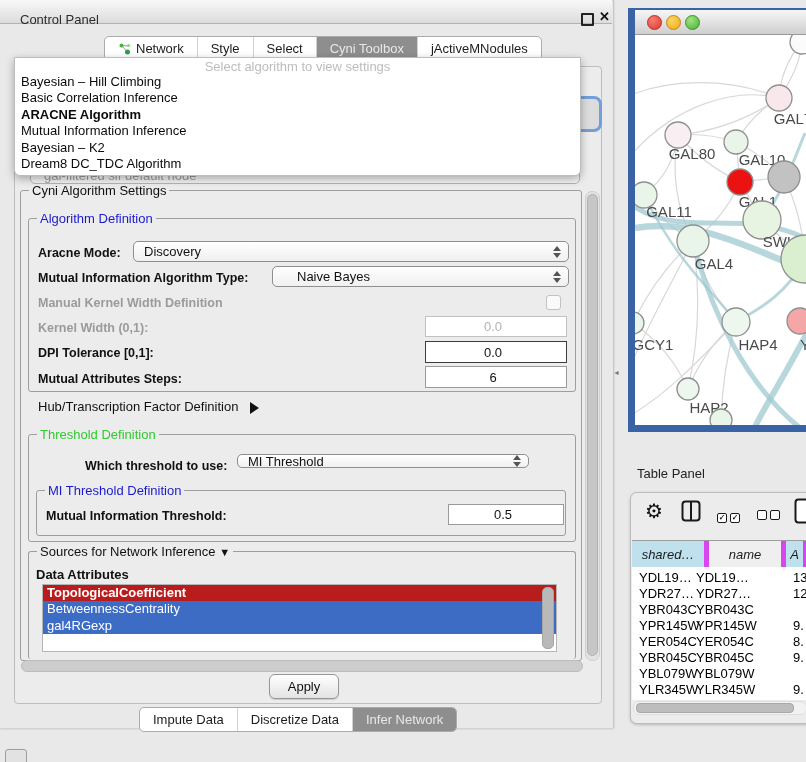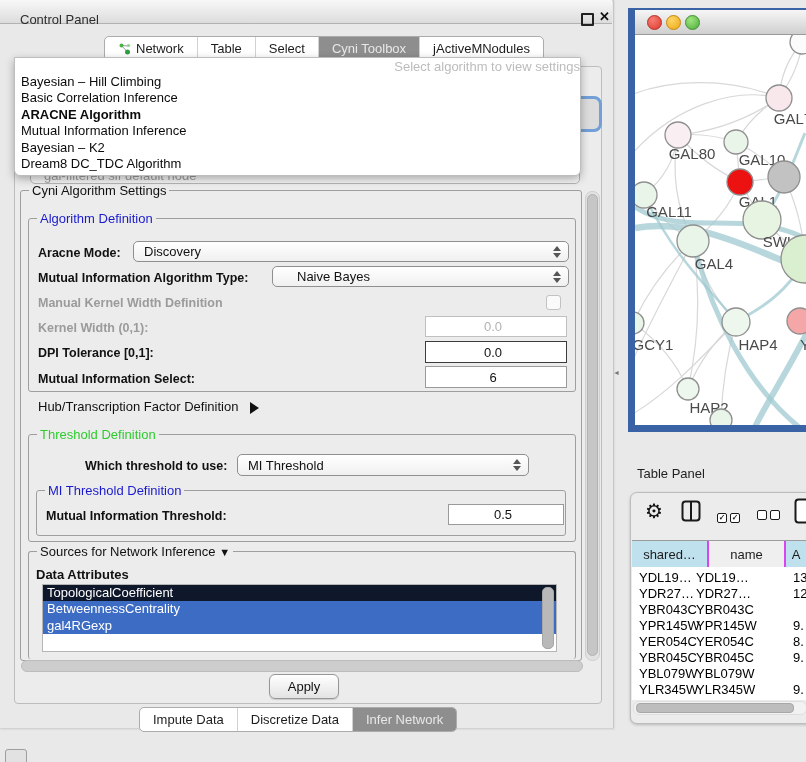--- a/index.html
+++ b/index.html
@@ -32,21 +32,21 @@
       border:1px solid #bdbdbd;border-radius:4px;}
   #obscured-combo{left:30px;top:150px;width:548px;height:32px;border:1px solid #b4b4b4;
       border-radius:5px;background:#f4f4f4;z-index:2;}
   #obscured-combo-text{left:44px;top:168px;font-size:13px;color:#9d9d9d;z-index:2;}
   #obscured-stepper{left:566px;top:96px;width:30px;height:30px;border:3px solid #729fd6;
       border-radius:8px;background:#dcdcdc;z-index:3;}
   
   #algo-overlay{left:14px;top:57px;width:565px;height:117px;background:#fff;
       border:1px solid #bdbdbd;border-radius:0 0 6px 6px;
       box-shadow:0 3px 8px rgba(0,0,0,.3);z-index:10;}
-  #algo-placeholder{top:1px;left:0;width:100%;text-align:right;font-size:13px;color:#bcbcbc;}
+  #algo-placeholder{top:1px;left:0;width:100%;text-align:center;font-size:13px;color:#bcbcbc;}
   #algo-list{left:3px;top:16px;width:558px;}
   .algo-item{font-size:13px;color:#0b0b0b;height:16.4px;line-height:16.4px;padding-left:3px;}
   .algo-item.sel{font-weight:bold;}
   
   .gb{border:1px solid #9e9e9e;border-radius:3px;background:#ececec;}
   .gb-title{position:absolute;top:-8px;left:8px;background:#ececec;padding:0 3px;
       font-size:13px;color:#111;white-space:nowrap;}
   .gb-title.blue{color:#1a1acd;}
   .gb-title.green{color:#2ecc2e;}
   .flabel{font-size:12.5px;font-weight:bold;color:#111;white-space:nowrap;}
@@ -97,21 +97,21 @@
   #twin{left:630px;top:492px;width:176px;height:230px;background:#ececec;
       border:1px solid #bdbdbd;border-radius:7px 0 0 7px;
       box-shadow:0 1px 3px rgba(0,0,0,.2);overflow:hidden;}
   #gear-ico{left:14px;top:8px;font-size:20px;color:#111;line-height:20px;}
   .mini-chk{display:inline-block;width:8px;height:8px;border:1.5px solid #1a1a1a;
       border-radius:2px;font-size:8px;line-height:8px;color:#1a1a1a;text-align:center;
       font-weight:bold;margin-right:3px;background:#fff;}
   #thead{left:1px;top:47px;width:176px;height:26px;display:flex;
       border-top:1px solid #9c9c9c;border-bottom:1px solid #9c9c9c;font-size:13px;color:#1c1c1c;}
   .hcell{display:flex;align-items:center;justify-content:center;height:100%;
-      border-right:2px solid #d946ef;box-sizing:border-box;background:#efefef;}
+      border-right:5px solid #d946ef;box-sizing:border-box;background:#efefef;font-style:italic;}
   .hcell.hl{background:#bfe0ed;}
   #tbody{left:1px;top:74px;width:176px;height:133px;background:#fff;overflow:hidden;}
   .trow{position:absolute;width:100%;height:16px;font-size:13px;color:#000;}
   .trow span{position:absolute;white-space:nowrap;}
   .tc1{left:7px;} .tc2{left:64px;} .tc3{left:161px;}
   #thscroll{left:2px;top:208px;width:172px;height:12px;background:#f2f2f2;
       border:1px solid #dedede;border-radius:6px;}
   #thscroll-thumb{left:2px;top:1px;width:156px;height:8px;background:#bdbdbd;
       border:1px solid #a8a8a8;border-radius:4px;}
   
@@ -136,21 +136,21 @@
           <line x1="3.5" y1="3.5" x2="9.5" y2="10" stroke="#9a9a9a" stroke-width="1"></line>
           <line x1="3.5" y1="3.5" x2="10.5" y2="4" stroke="#9a9a9a" stroke-width="1"></line>
           <circle cx="3.5" cy="3.5" r="2" fill="#49b145"></circle>
           <circle cx="9.5" cy="10" r="2.5" fill="#2f9e3f"></circle>
           <circle cx="10.5" cy="3.5" r="1.6" fill="#8ed48a"></circle>
         </svg>
       </span>
       <span>Network</span>
     </span>
     <span class="tab">
-      <span>Table</span>
+      <span>Style</span>
     </span>
     <span class="tab">
       <span>Select</span>
     </span>
     <span class="tab sel">
       <span>Cyni Toolbox</span>
     </span>
     <span class="tab">
       <span>jActiveMNodules</span>
     </span>
@@ -199,35 +199,35 @@
 <div class="abs flabel dis" style="left:38px;top:296px;">Manual Kernel Width Definition</div>
 <div class="abs chk" style="left:546px;top:295px;"></div>
 <div class="abs flabel dis" style="left:38px;top:321px;">Kernel Width (0,1):</div>
 <div class="abs tbox dis" style="left:425px;top:316px;width:142px;height:21px;">
   <span>0.0</span>
 </div>
 <div class="abs flabel" style="left:38px;top:346px;">DPI Tolerance [0,1]:</div>
 <div class="abs tbox dark" style="left:425px;top:341px;width:142px;height:22px;">
   <span>0.0</span>
 </div>
-<div class="abs flabel" style="left:38px;top:372px;">Mutual Information Select:</div>
+<div class="abs flabel" style="left:38px;top:372px;">Mutual Attributes Steps:</div>
 <div class="abs tbox" style="left:425px;top:366px;width:142px;height:22px;">
   <span>6</span>
 </div>
 
 <div class="abs" style="left:38px;top:399px;font-size:13px;color:#111;">
   <span>Hub/Transcription Factor Definition</span>
   <span class="tri-right" style="margin-left:8px;"></span>
 </div>
 
 <div class="abs gb" style="left:28px;top:434px;width:546px;height:106px;">
   <span class="gb-title green">Threshold Definition</span>
 </div>
 <div class="abs flabel" style="left:85px;top:459px;">Which threshold to use:</div>
-<div class="abs combo" style="left:237px;top:454px;width:292px;height:22px;">
+<div class="abs combo" style="left:237px;top:454px;width:292px;height:14px;">
   <span>MI Threshold</span>
   <span class="stepper">
       <i class="up"></i>
       <i class="dn"></i>
     </span>
 </div>
 <div class="abs gb" style="left:36px;top:490px;width:528px;height:44px;">
   <span class="gb-title blue">MI Threshold Definition</span>
 </div>
 <div class="abs flabel" style="left:46px;top:509px;">Mutual Information Threshold:</div>
@@ -236,21 +236,21 @@
 </div>
 
 <div class="abs gb" style="left:28px;top:551px;width:546px;height:107px;border-bottom:none;">
   <span class="gb-title">
     <span>Sources for Network Inference</span>
     <span style="font-size:11px;">▼</span>
   </span>
 </div>
 <div class="abs flabel" style="left:36px;top:567px;font-size:13px;">Data Attributes</div>
 <div class="abs" id="attr-list">
-    <div class="attr-item" style="background: #0f172a;">TopologicalCoefficient</div>
+    <div class="attr-item" style="background: #b91c1c; font-weight: bold;">TopologicalCoefficient</div>
     <div class="attr-item" style="background: rgb(61, 108, 196);">BetweennessCentrality</div>
     <div class="attr-item" style="background: rgb(61, 108, 196);">gal4RGexp</div>
     <div id="attr-scroll"></div>
 </div>
 
 <div class="abs" id="vscroll">
   <div class="abs" id="vscroll-thumb"></div>
 </div>
 <div class="abs" id="hscroll-cp"></div>
 

